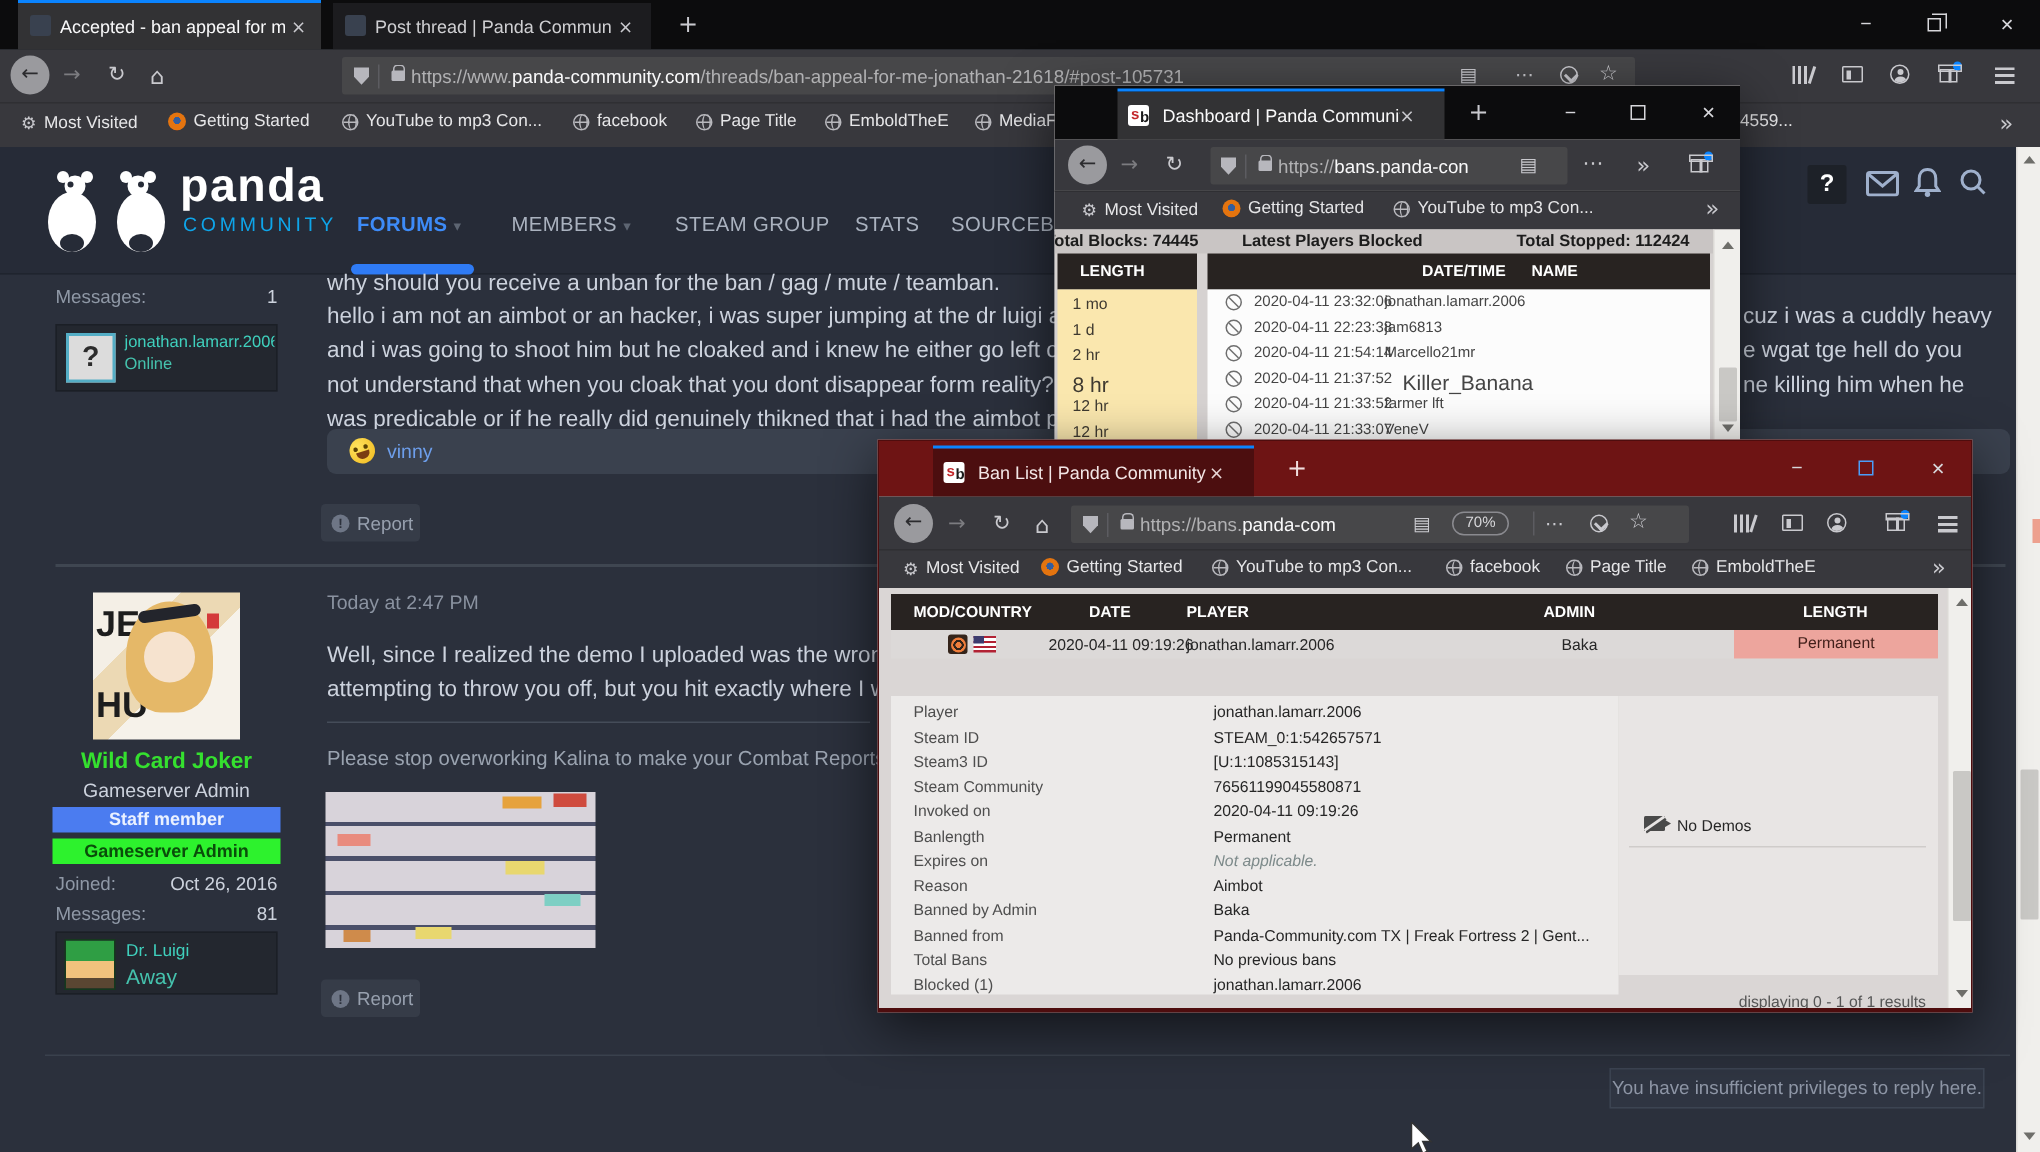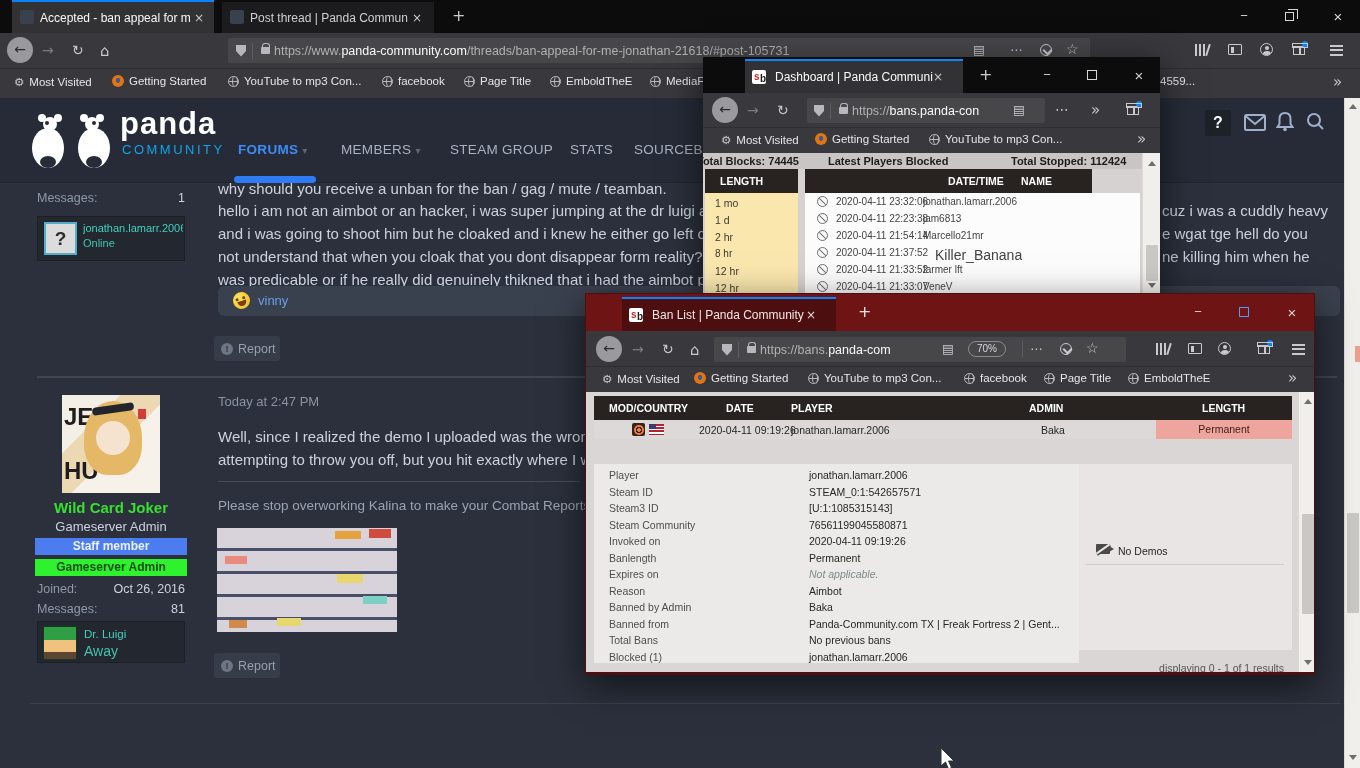--- a/index.html
+++ b/index.html
@@ -269,20 +269,21 @@
     <div class="abs" style="left:146px;top:68px;width:24px;height:8px;background:#7ecfc4"></div>
     <div class="abs" style="left:60px;top:90px;width:24px;height:8px;background:#e8d76f"></div>
     <div class="abs" style="left:12px;top:92px;width:18px;height:8px;background:#cf8b4b"></div>
   </div>
   <div class="reportbtn" style="left:214px;top:555px">
     <span class="bangico">!</span>
     <span>Report</span>
   </div>
 
   <div class="abs" style="left:30px;top:605px;width:1310px;height:1px;background:#3a414d"></div>
+  <div class="abs" style="left:1073px;top:614px;width:250px;height:27px;background:#2f3542;border:1px solid #3c4452;color:#8e96a6;font-size:12.5px;text-align:center;line-height:25px">You have insufficient privileges to reply here.</div>
 </div>
 
 <div class="scrolltrack" style="left:1344px;top:98px;width:16px;height:670px">
   <span class="tri-up" style="left:4px;top:6px"></span>
   <span class="tri-down" style="left:4px;top:657px"></span>
   <div class="scrollthumb" style="left:2px;top:415px;width:12px;height:100px"></div>
   <div class="abs" style="left:10px;top:248px;width:6px;height:16px;background:#eda08e"></div>
 </div>
 
 <div class="win" style="left:703px;top:57px;width:457px;height:240px;overflow:hidden;background:#d6d2d1">
@@ -340,26 +341,26 @@
     <span class="abs" style="left:125px;top:2px;font-size:11px;font-weight:bold;color:#1c1c1c">Latest Players Blocked</span>
     <span class="abs" style="left:308px;top:2px;font-size:11px;font-weight:bold;color:#1c1c1c">Total Stopped: 112424</span>
 
     <div class="sbdark" style="left:2px;top:16px;width:93px;height:24px">
         <span class="abs" style="left:15px;top:6px">LENGTH</span>
       </div>
     <div class="abs" style="left:2px;top:40px;width:93px;height:104px;background:#fae7ae">
       <span class="abs" style="left:10px;top:4px;font-size:10.5px;color:#3e3930">1 mo</span>
       <span class="abs" style="left:10px;top:21px;font-size:10.5px;color:#3e3930">1 d</span>
       <span class="abs" style="left:10px;top:38px;font-size:10.5px;color:#3e3930">2 hr</span>
-      <span class="abs" style="left:10px;top:55px;font-size:10px;color:#3e3930">8 hr</span>
+      <span class="abs" style="left:10px;top:55px;font-size:14px;color:#3e3930">8 hr</span>
       <span class="abs" style="left:10px;top:72px;font-size:10.5px;color:#3e3930">12 hr</span>
       <span class="abs" style="left:10px;top:89px;font-size:10.5px;color:#3e3930">12 hr</span>
     </div>
 
-    <div class="sbdark" style="left:102px;top:16px;width:287px;height:24px">
+    <div class="sbdark" style="left:102px;top:16px;width:335px;height:24px">
       <span class="abs" style="left:143px;top:6px">DATE/TIME</span>
       <span class="abs" style="left:216px;top:6px">NAME</span>
     </div>
     <div class="abs" style="left:102px;top:40px;width:335px;height:104px;background:#fcfcfc">
       <span class="noentry" style="left:12px;top:3px"></span>
         <span class="abs" style="left:31px;top:3px;font-size:10px;color:#444">2020-04-11 23:32:06</span>
         <span class="abs nowrap" style="left:118px;top:3px;width:160px;font-size:10px;color:#444">jonathan.lamarr.2006</span>
       <span class="noentry" style="left:12px;top:20px"></span>
         <span class="abs" style="left:31px;top:20px;font-size:10px;color:#444">2020-04-11 22:23:38</span>
         <span class="abs nowrap" style="left:118px;top:20px;width:160px;font-size:10px;color:#444">jam6813</span>

